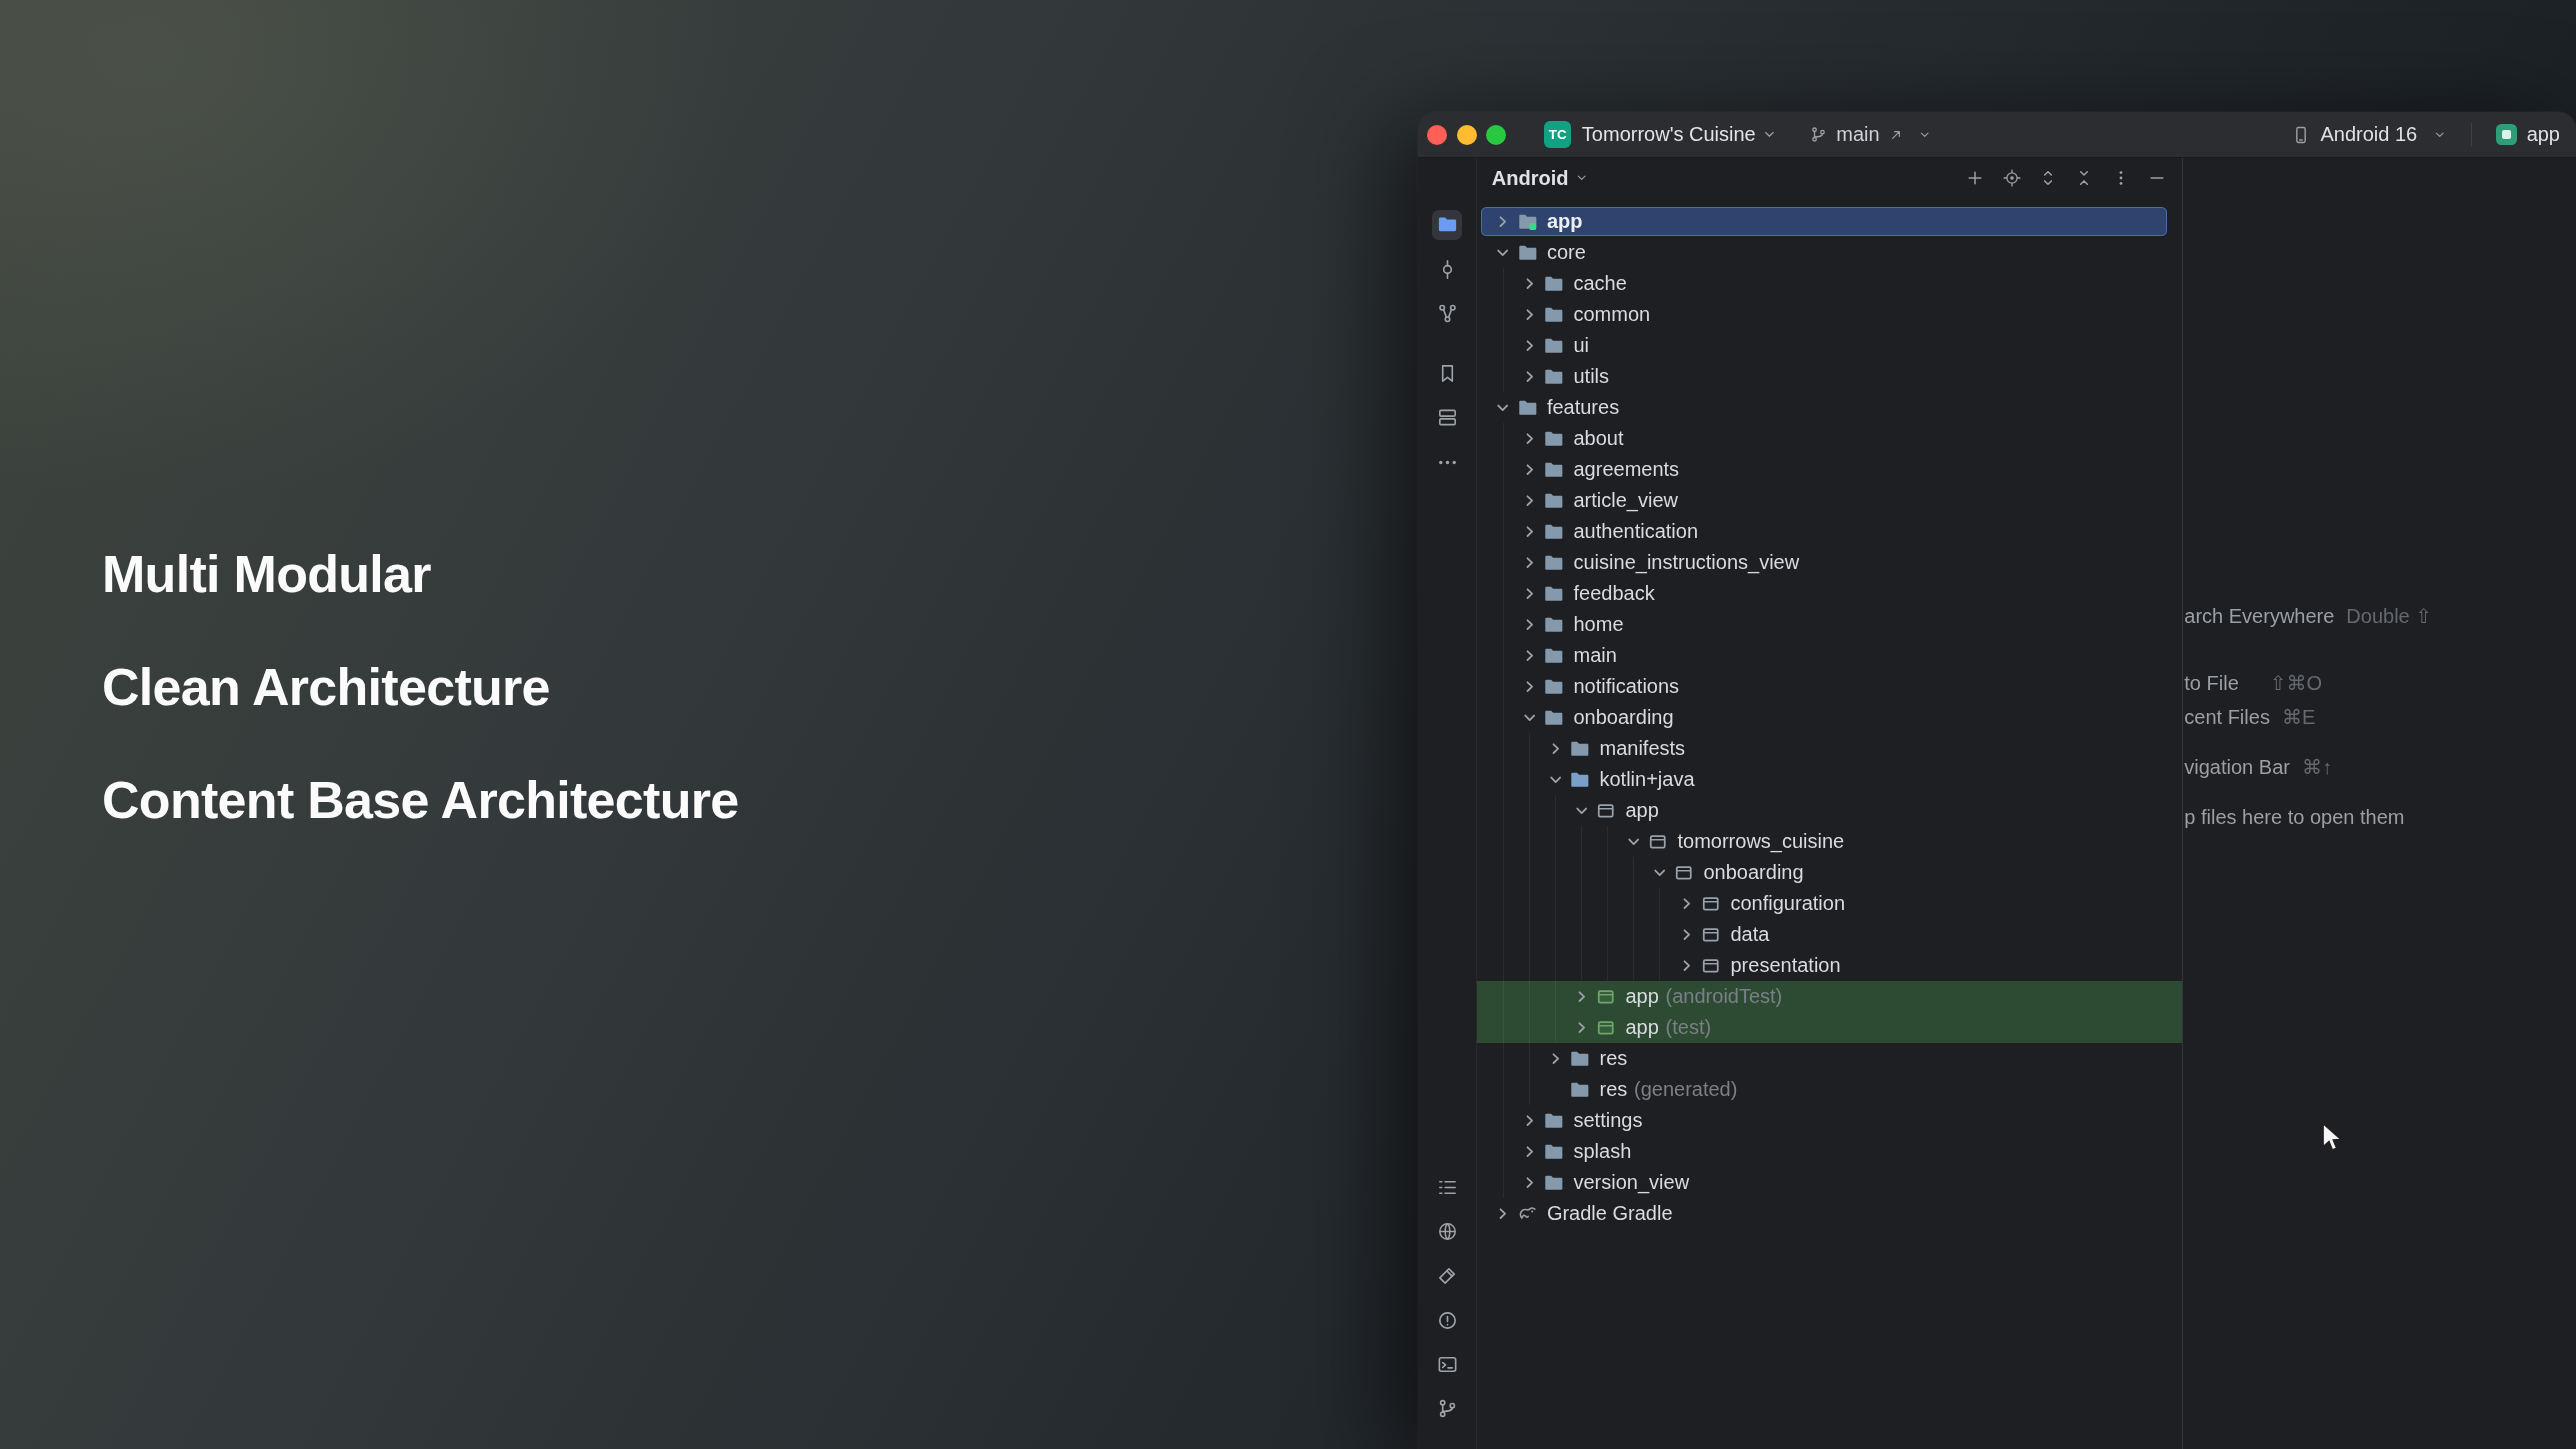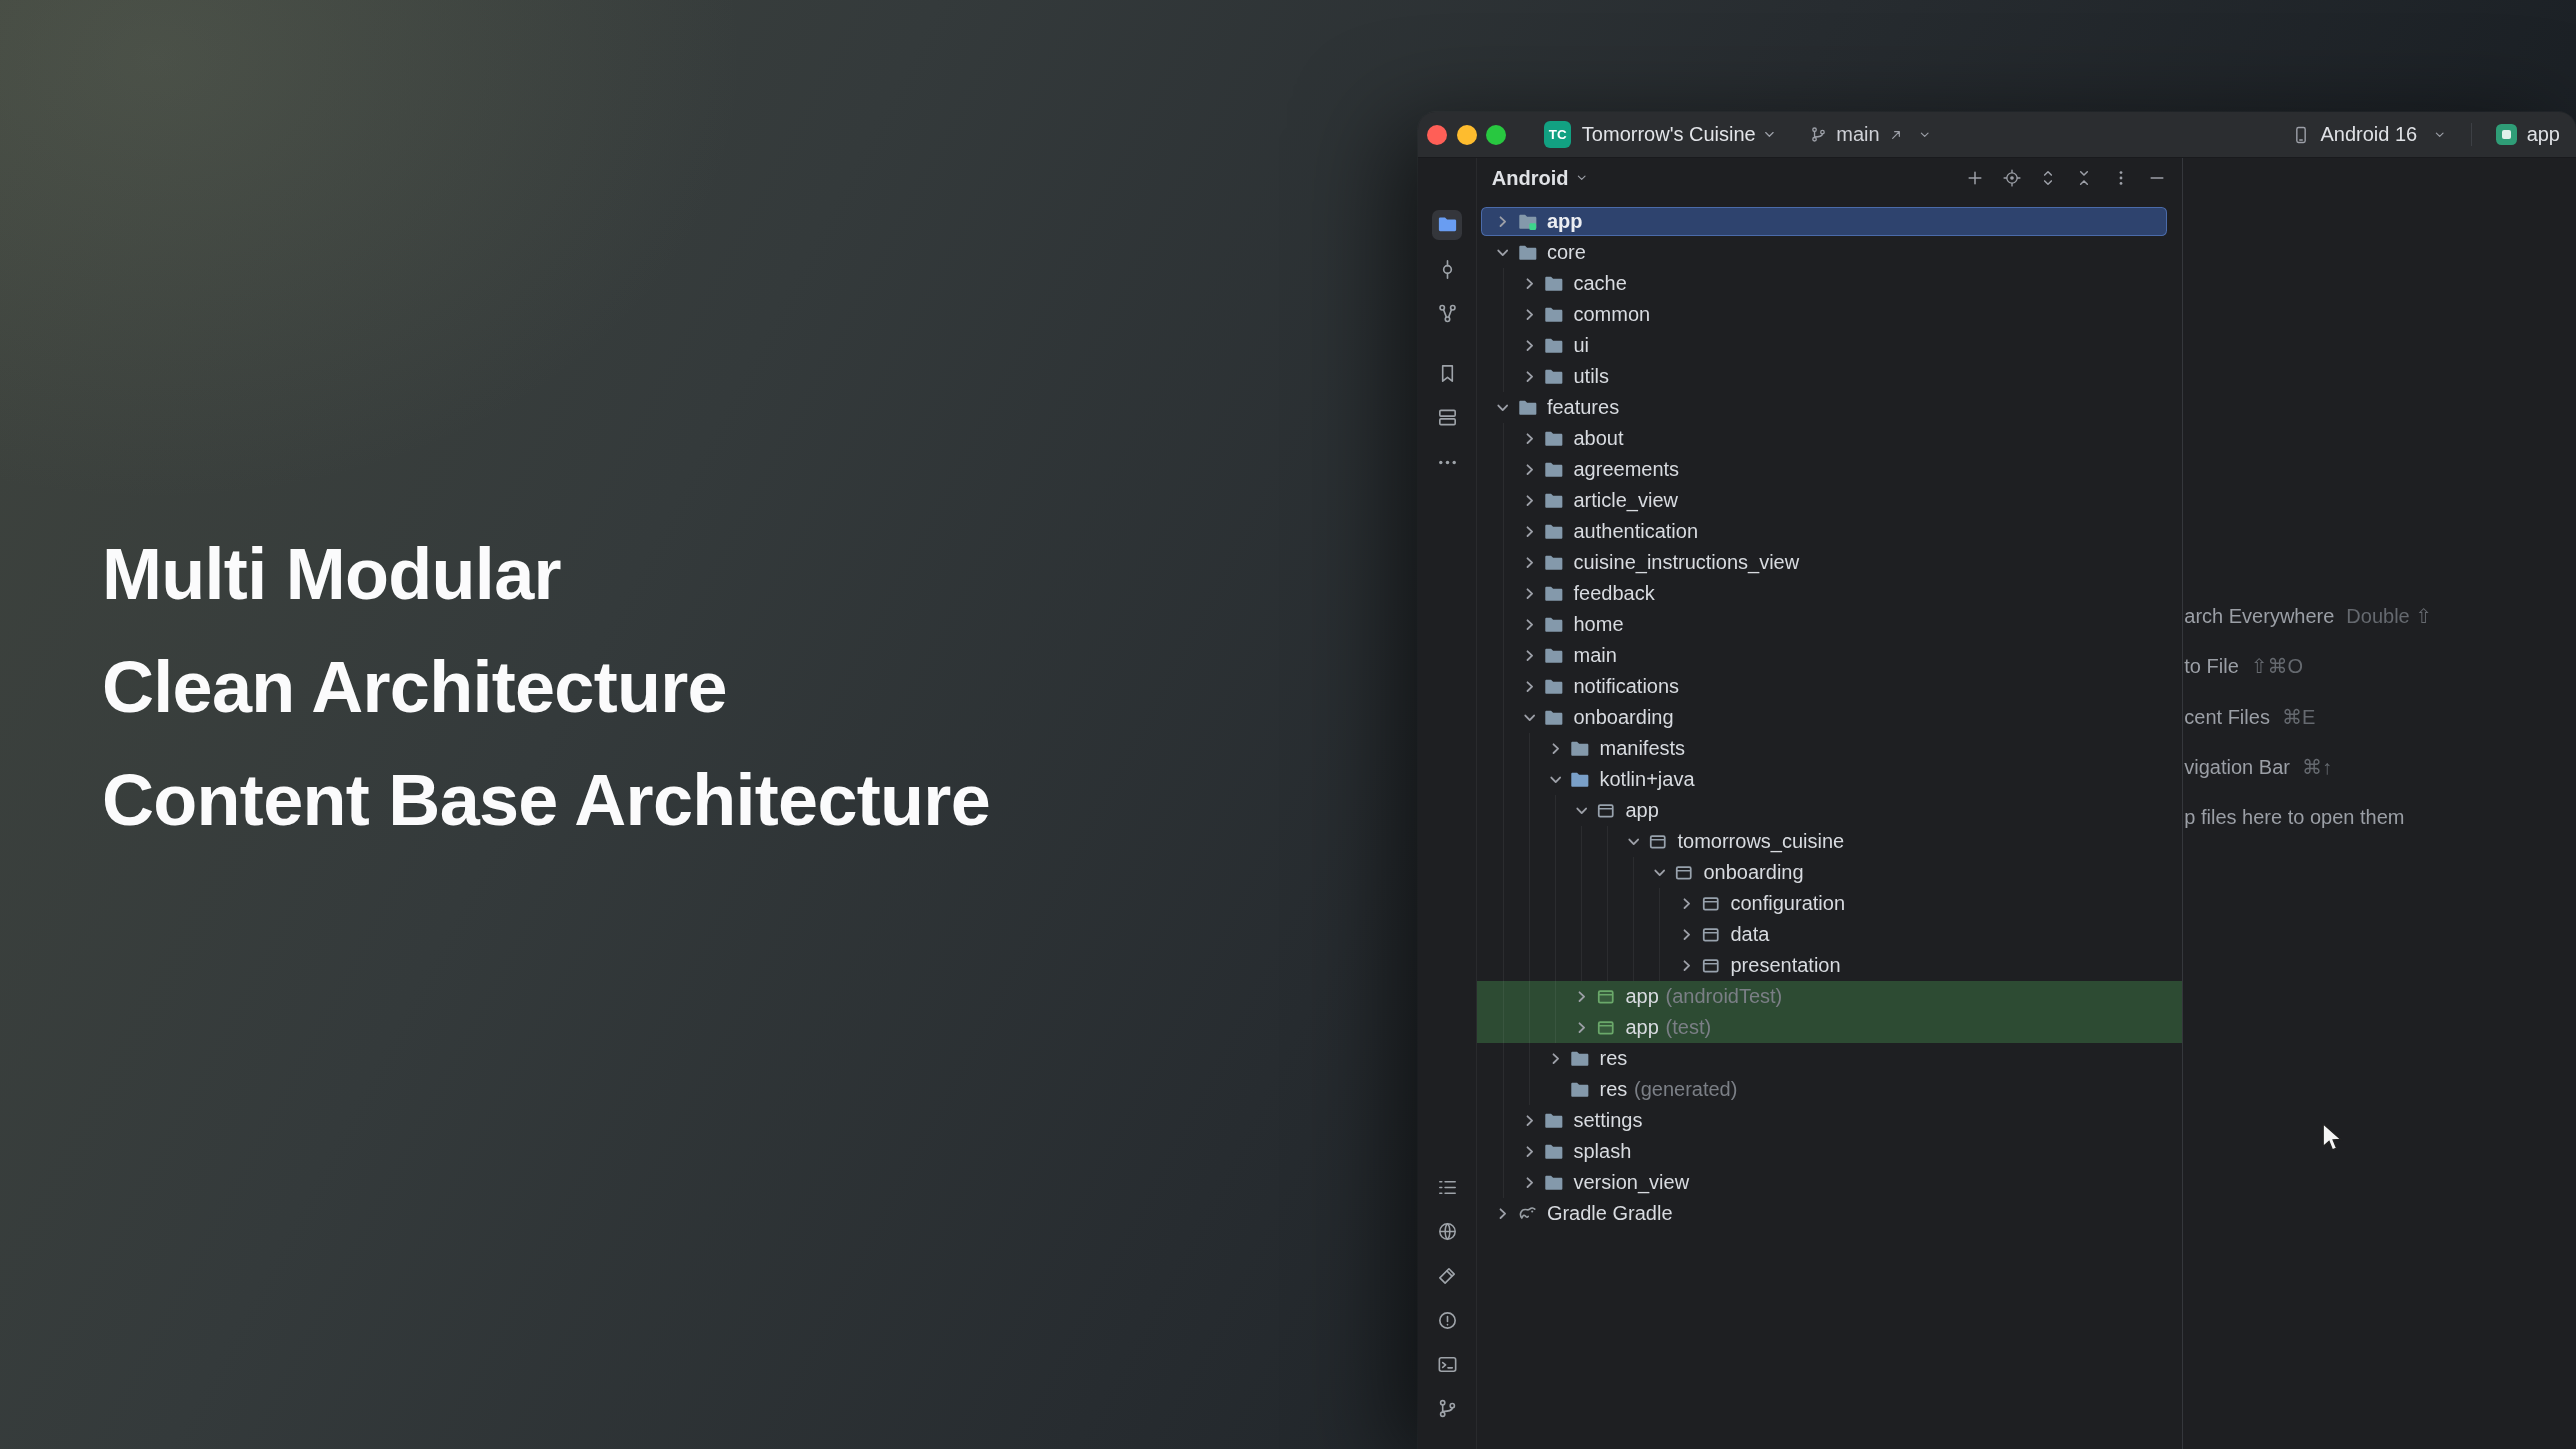--- a/index.html
+++ b/index.html
@@ -7,21 +7,21 @@
   .stage {
     position:relative; width:2576px; height:1449px; overflow:hidden;
     font-family:"Liberation Sans", sans-serif;
     background:
       radial-gradient(1073px 805px at 6% 4%, rgba(130,140,115,.20), transparent 55%),
       linear-gradient(118deg, #3f443e 0%, #343a3b 28%, #272c30 55%, #1b2025 80%, #14181c 100%);
   }
 
   
   .hero { position:absolute; left:102px; top:518px; color:#fbfbfc; }
-  .hero-line { font-size:72px; line-height:113px; font-weight:700; letter-spacing:-0.7px; white-space:nowrap; }
+  .hero-line { font-size:52px; line-height:113px; font-weight:700; letter-spacing:-0.7px; white-space:nowrap; }
 
   
   .ide-window {
     position:absolute; left:1418px; top:112px; width:1158px; height:1337px;
     background:#1e1f22; border-radius:17.4px 17.4px 0 0;
     box-shadow:-27px 13.4px 94px rgba(0,0,0,.55), 0 0 0 0.7px rgba(255,255,255,.05);
     display:flex; flex-direction:column;
     color:#dfe1e5; font-size:20px;
   }
 
@@ -84,21 +84,21 @@
   .ticon { width:23px; height:23px; flex:0 0 23px; display:inline-flex; align-items:center; justify-content:center; margin-right:8px; }
   .ticon svg { width:21.5px; height:21.5px; }
   .tlabel { font-size:20px; color:#d8dbe0; }
   .tree-row.selected .tlabel { color:#eceef2; font-weight:600; }
   .tsuffix { font-size:20px; color:#7b7f86; margin-left:6.7px; }
 
   
   .editor { flex:1; position:relative; background:#1e1f22; overflow:hidden; }
   .hint-line { position:absolute; left:1.3px; height:24px; display:flex; align-items:center; font-size:20px; color:#9b9fa6; white-space:nowrap; }
   .hint-line .shortcut { color:#65696f; margin-left:12px; }
-  .hint-line:nth-child(1){ top:446px; } .hint-line:nth-child(2){ top:496px; }
+  .hint-line:nth-child(1){ top:446px; } .hint-line:nth-child(2){ top:513px;gap:19px; }
   .hint-line:nth-child(3){ top:547px; } .hint-line:nth-child(4){ top:597px; }
   .hint-line:nth-child(5){ top:647px; }
 
   
   .cursor { position:absolute; left:2320px; top:1122px; z-index:50; }
 
   svg { display:block; }
 </style>
 </head>
 <body>

